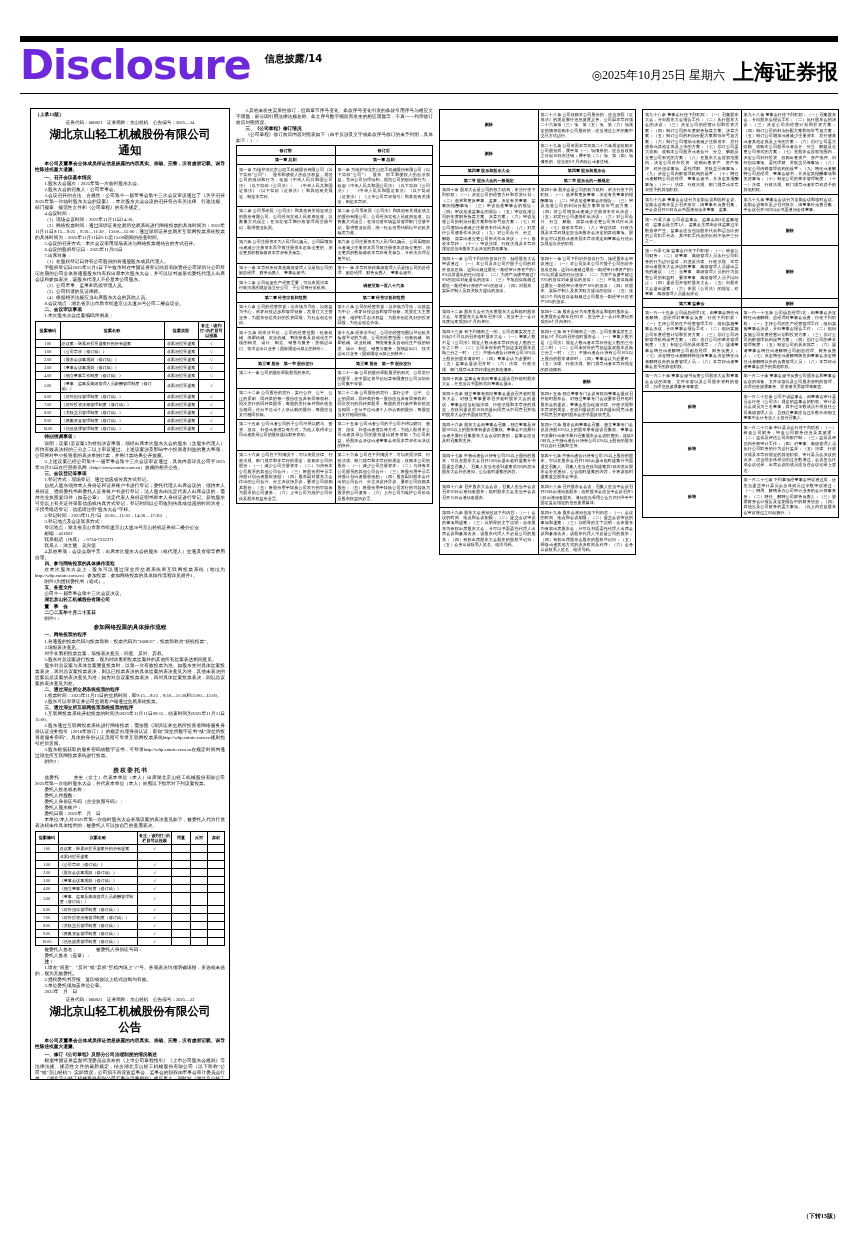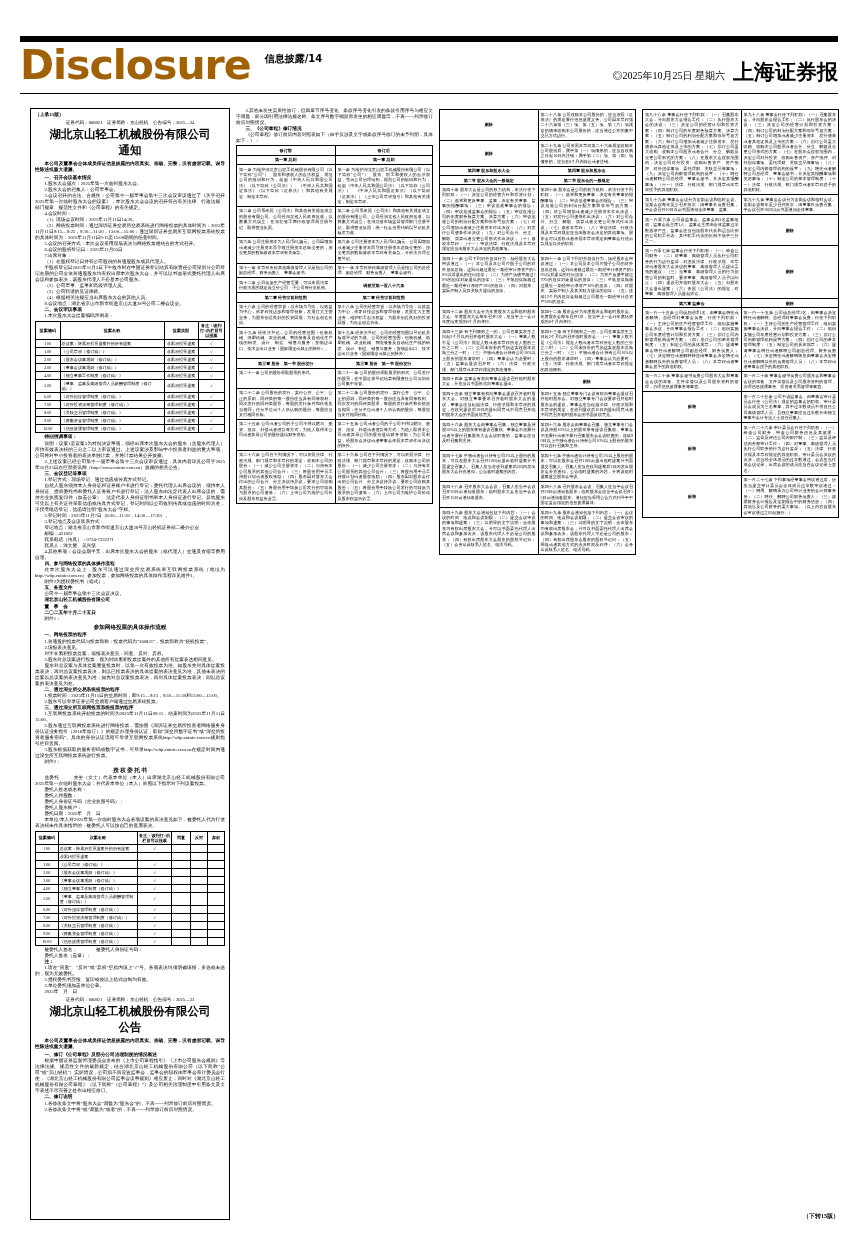--- a/index.html
+++ b/index.html
@@ -3,29 +3,29 @@
 <meta charset="utf-8">
 <style>
 html,body{margin:0;padding:0;}
 body{width:857px;height:1254px;position:relative;background:#fff;color:#000;
      font-family:"Liberation Serif","DejaVu Serif",serif;overflow:hidden;}
 .abs{position:absolute;}
 
 #topbar{left:20px;top:36px;width:818px;height:6px;background:#000;}
 #hdr{left:20px;top:44px;width:818px;height:46px;display:flex;align-items:flex-start;}
 #brand{font-family:"DejaVu Sans","Liberation Sans",sans-serif;font-weight:bold;
-       font-size:41px;line-height:42px;color:#a16207;letter-spacing:-1px;}
+       font-size:41px;line-height:42px;color:#6d28d9;letter-spacing:-1px;}
 #sect{margin-left:14px;margin-top:8px;font-weight:bold;font-size:10px;
       font-family:"DejaVu Sans",sans-serif;}
 #hdr-right{margin-left:auto;display:flex;align-items:baseline;margin-top:14px;}
-#dateline{font-size:10px;margin-right:8px;font-family:Liberation Serif, serif;}
+#dateline{font-size:12px;margin-right:8px;}
 #masthead{font-family:"DejaVu Serif",serif;font-weight:bold;font-size:21px;}
 #hdrule{left:20px;top:93px;width:818px;height:1.2px;background:#000;}
 
-.col{position:absolute;top:108px;height:1112px;overflow:hidden;}
+.col{position:absolute;top:108px;height:972px;overflow:hidden;}
 #col1{left:30px;width:200px;border:0.9px solid #000;padding:2px 4px;box-sizing:border-box;}
 #col2{left:236px;width:197px;}
 #col3{left:439px;width:197px;}
 #col4{left:642px;width:197px;height:1100px;}
 .pp{font-size:4.7px;line-height:6px;text-indent:2em;text-align:justify;margin:0;}
 .hh{font-size:4.7px;line-height:6.2px;text-indent:2em;text-align:justify;font-weight:bold;margin:0;}
 .sg{font-size:4.7px;line-height:6.4px;text-indent:2em;font-weight:bold;margin:0;}
 .cb{font-size:5.6px;line-height:8px;text-align:center;font-weight:bold;margin:1px 0;}
 .codeline{font-size:4.6px;text-align:center;margin:2px 0 1px;}
 .btitle{font-family:"DejaVu Sans","Liberation Sans",sans-serif;font-weight:bold;

